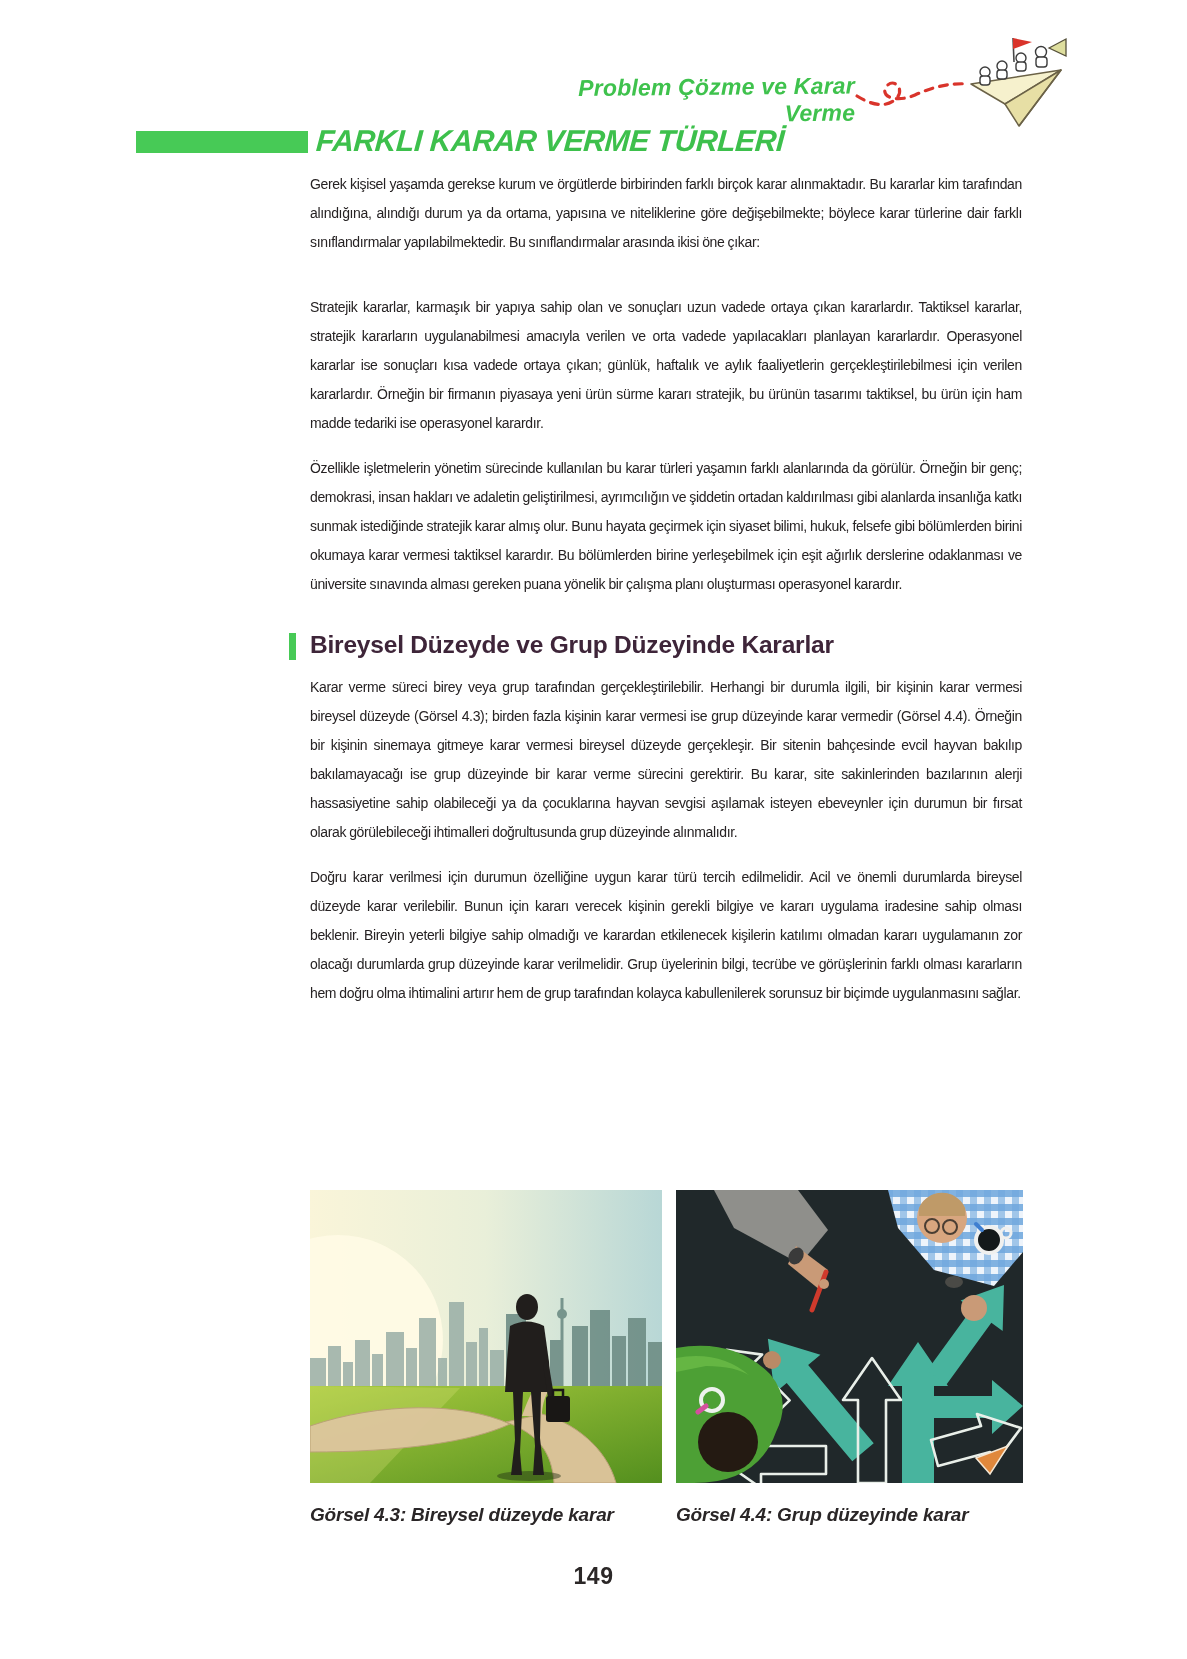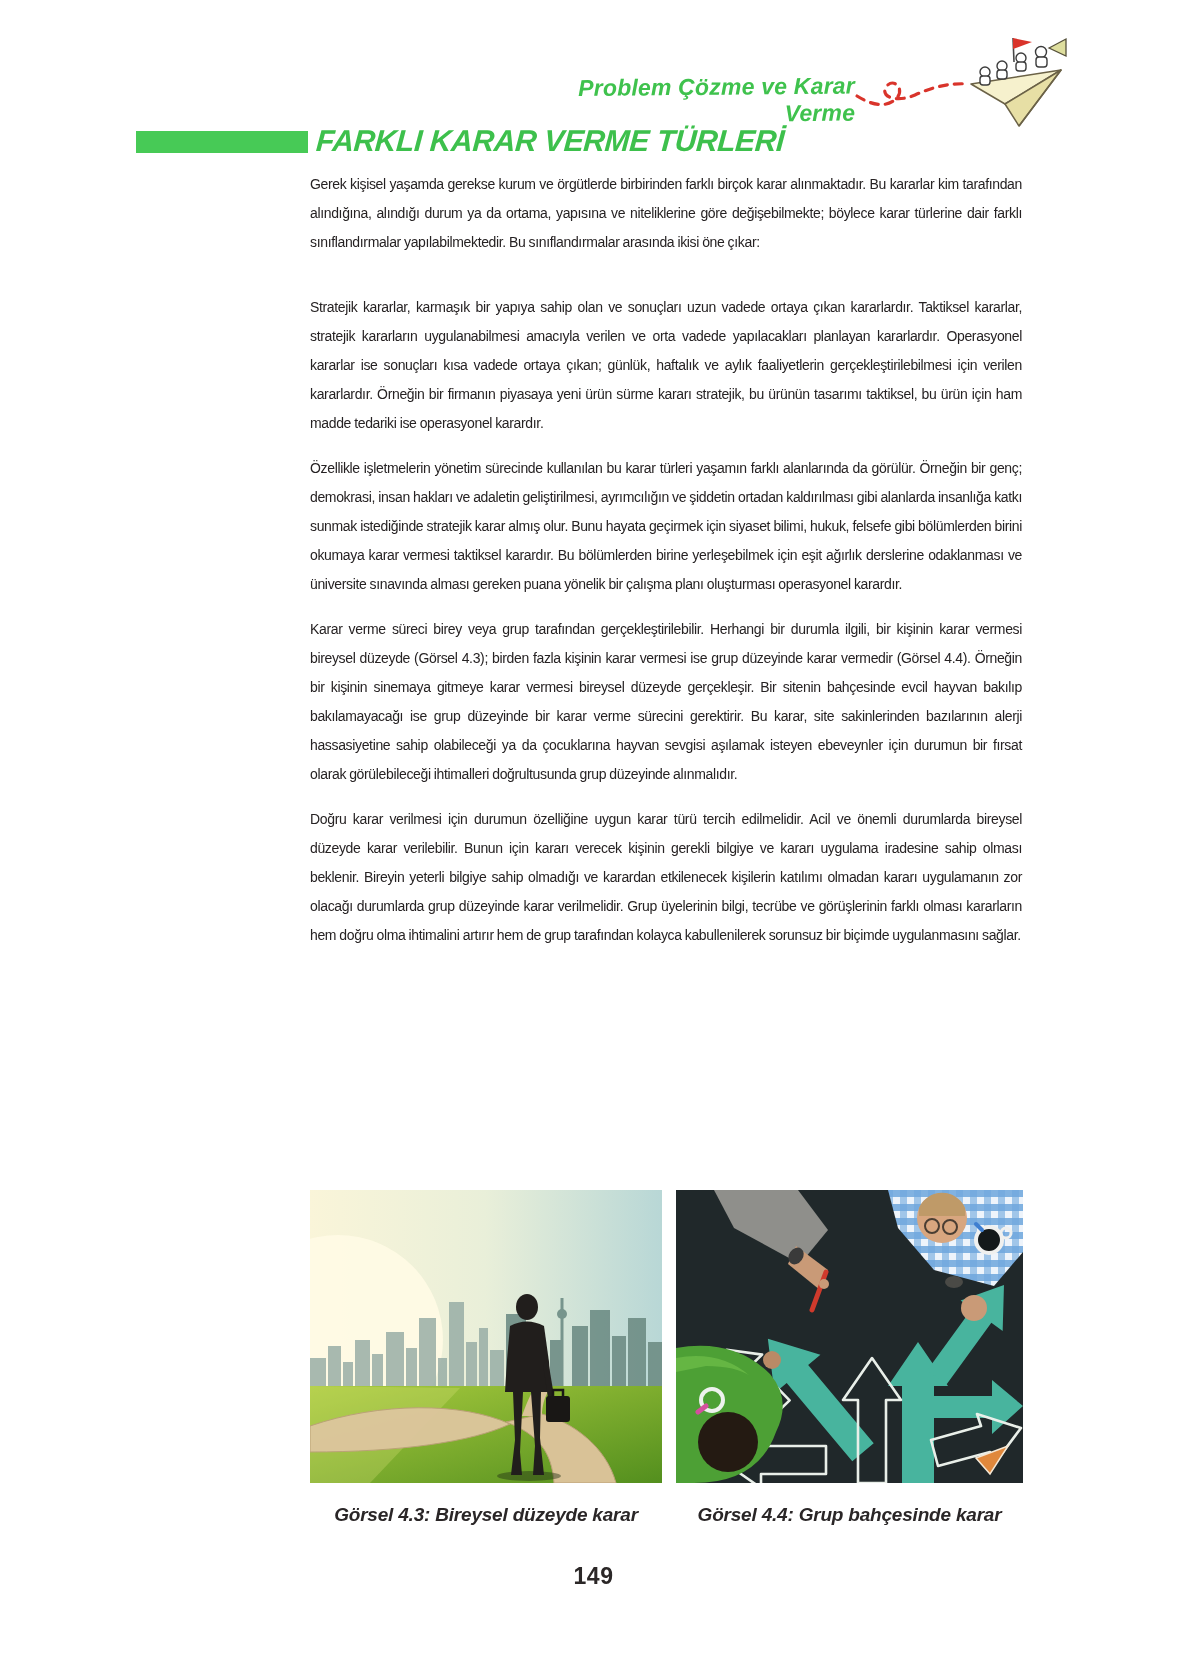--- a/index.html
+++ b/index.html
@@ -56,21 +56,21 @@
   }
   .sec-gap{margin-top:32px;}
   
   .figure{position:absolute;top:1190px;height:293px;overflow:hidden;}
   .figure svg{display:block;}
   .fig-left{left:310px;width:352px;}
   .fig-right{left:676px;width:347px;}
   .caption{
     position:absolute;top:1504px;
     font-size:19px;font-weight:bold;font-style:italic;
-    color:#2a2627;text-align:center;letter-spacing:-.2px;
+    color:#2a2627;text-align:left;letter-spacing:-.2px;
   }
   .cap-left{left:310px;width:352px;}
   .cap-right{left:676px;width:347px;}
   
   .page-num{
     position:absolute;left:0;top:1563px;width:1187px;
     text-align:center;
     font-size:23px;font-weight:bold;color:#2b2727;letter-spacing:.5px;
   }
 </style>
@@ -112,20 +112,24 @@
 
   <div class="title-bar"></div>
   <div class="chapter-title">FARKLI KARAR VERME TÜRLERİ</div>
 
   <div class="content">
     <p class="body-par intro">Gerek kişisel yaşamda gerekse kurum ve örgütlerde birbirinden farklı birçok karar alınmaktadır. Bu kararlar kim tarafından alındığına, alındığı durum ya da ortama, yapısına ve niteliklerine göre değişebilmekte; böylece karar türlerine dair farklı sınıflandırmalar yapılabilmektedir. Bu sınıflandırmalar arasında ikisi öne çıkar:</p>
 
     <p class="body-par">Stratejik kararlar, karmaşık bir yapıya sahip olan ve sonuçları uzun vadede ortaya çıkan kararlardır. Taktiksel kararlar, stratejik kararların uygulanabilmesi amacıyla verilen ve orta vadede yapılacakları planlayan kararlardır. Operasyonel kararlar ise sonuçları kısa vadede ortaya çıkan; günlük, haftalık ve aylık faaliyetlerin gerçekleştirilebilmesi için verilen kararlardır. Örneğin bir firmanın piyasaya yeni ürün sürme kararı stratejik, bu ürünün tasarımı taktiksel, bu ürün için ham madde tedariki ise operasyonel karardır.</p>
     <p class="body-par">Özellikle işletmelerin yönetim sürecinde kullanılan bu karar türleri yaşamın farklı alanlarında da görülür. Örneğin bir genç; demokrasi, insan hakları ve adaletin geliştirilmesi, ayrımcılığın ve şiddetin ortadan kaldırılması gibi alanlarda insanlığa katkı sunmak istediğinde stratejik karar almış olur. Bunu hayata geçirmek için siyaset bilimi, hukuk, felsefe gibi bölümlerden birini okumaya karar vermesi taktiksel karardır. Bu bölümlerden birine yerleşebilmek için eşit ağırlık derslerine odaklanması ve üniversite sınavında alması gereken puana yönelik bir çalışma planı oluşturması operasyonel karardır.</p>
 
+    <h2 class="sec-heading sec-gap">
+      <span class="accent"></span>
+      <span>Bireysel Düzeyde ve Grup Düzeyinde Kararlar</span>
+    </h2>
     <p class="body-par">Karar verme süreci birey veya grup tarafından gerçekleştirilebilir. Herhangi bir durumla ilgili, bir kişinin karar vermesi bireysel düzeyde (Görsel 4.3); birden fazla kişinin karar vermesi ise grup düzeyinde karar vermedir (Görsel 4.4). Örneğin bir kişinin sinemaya gitmeye karar vermesi bireysel düzeyde gerçekleşir. Bir sitenin bahçesinde evcil hayvan bakılıp bakılamayacağı ise grup düzeyinde bir karar verme sürecini gerektirir. Bu karar, site sakinlerinden bazılarının alerji hassasiyetine sahip olabileceği ya da çocuklarına hayvan sevgisi aşılamak isteyen ebeveynler için durumun bir fırsat olarak görülebileceği ihtimalleri doğrultusunda grup düzeyinde alınmalıdır.</p>
     <p class="body-par">Doğru karar verilmesi için durumun özelliğine uygun karar türü tercih edilmelidir. Acil ve önemli durumlarda bireysel düzeyde karar verilebilir. Bunun için kararı verecek kişinin gerekli bilgiye ve kararı uygulama iradesine sahip olması beklenir. Bireyin yeterli bilgiye sahip olmadığı ve karardan etkilenecek kişilerin katılımı olmadan kararı uygulamanın zor olacağı durumlarda grup düzeyinde karar verilmelidir. Grup üyelerinin bilgi, tecrübe ve görüşlerinin farklı olması kararların hem doğru olma ihtimalini artırır hem de grup tarafından kolayca kabullenilerek sorunsuz bir biçimde uygulanmasını sağlar.</p>
   </div>
 
   <div class="figure fig-left">
     <svg width="352" height="293" viewBox="0 0 352 293">
       <defs>
         <linearGradient id="skyL" x1="0" y1="0" x2="1" y2="0">
           <stop offset="0" stop-color="#faf5d9"></stop>
           <stop offset="0.5" stop-color="#e9efd9"></stop>
@@ -244,17 +248,17 @@
       </g>
       <g>
         <circle cx="36" cy="210" r="11" fill="none" stroke="#eef2ee" stroke-width="4"></circle>
         <line x1="22" y1="222" x2="30" y2="216" stroke="#d44f9e" stroke-width="5" stroke-linecap="round"></line>
       </g>
       <polygon points="300,268 332,256 314,284" fill="#e0883c" stroke="#f4e7d4" stroke-width="1.5"></polygon>
     </svg>
   </div>
 
   <div class="caption cap-left">Görsel 4.3: Bireysel düzeyde karar</div>
-  <div class="caption cap-right">Görsel 4.4: Grup bahçesinde karar</div>
+  <div class="caption cap-right">Görsel 4.4: Grup düzeyinde karar</div>
 
   <div class="page-num">149</div>
 
 </div>
 
 </body></html>

